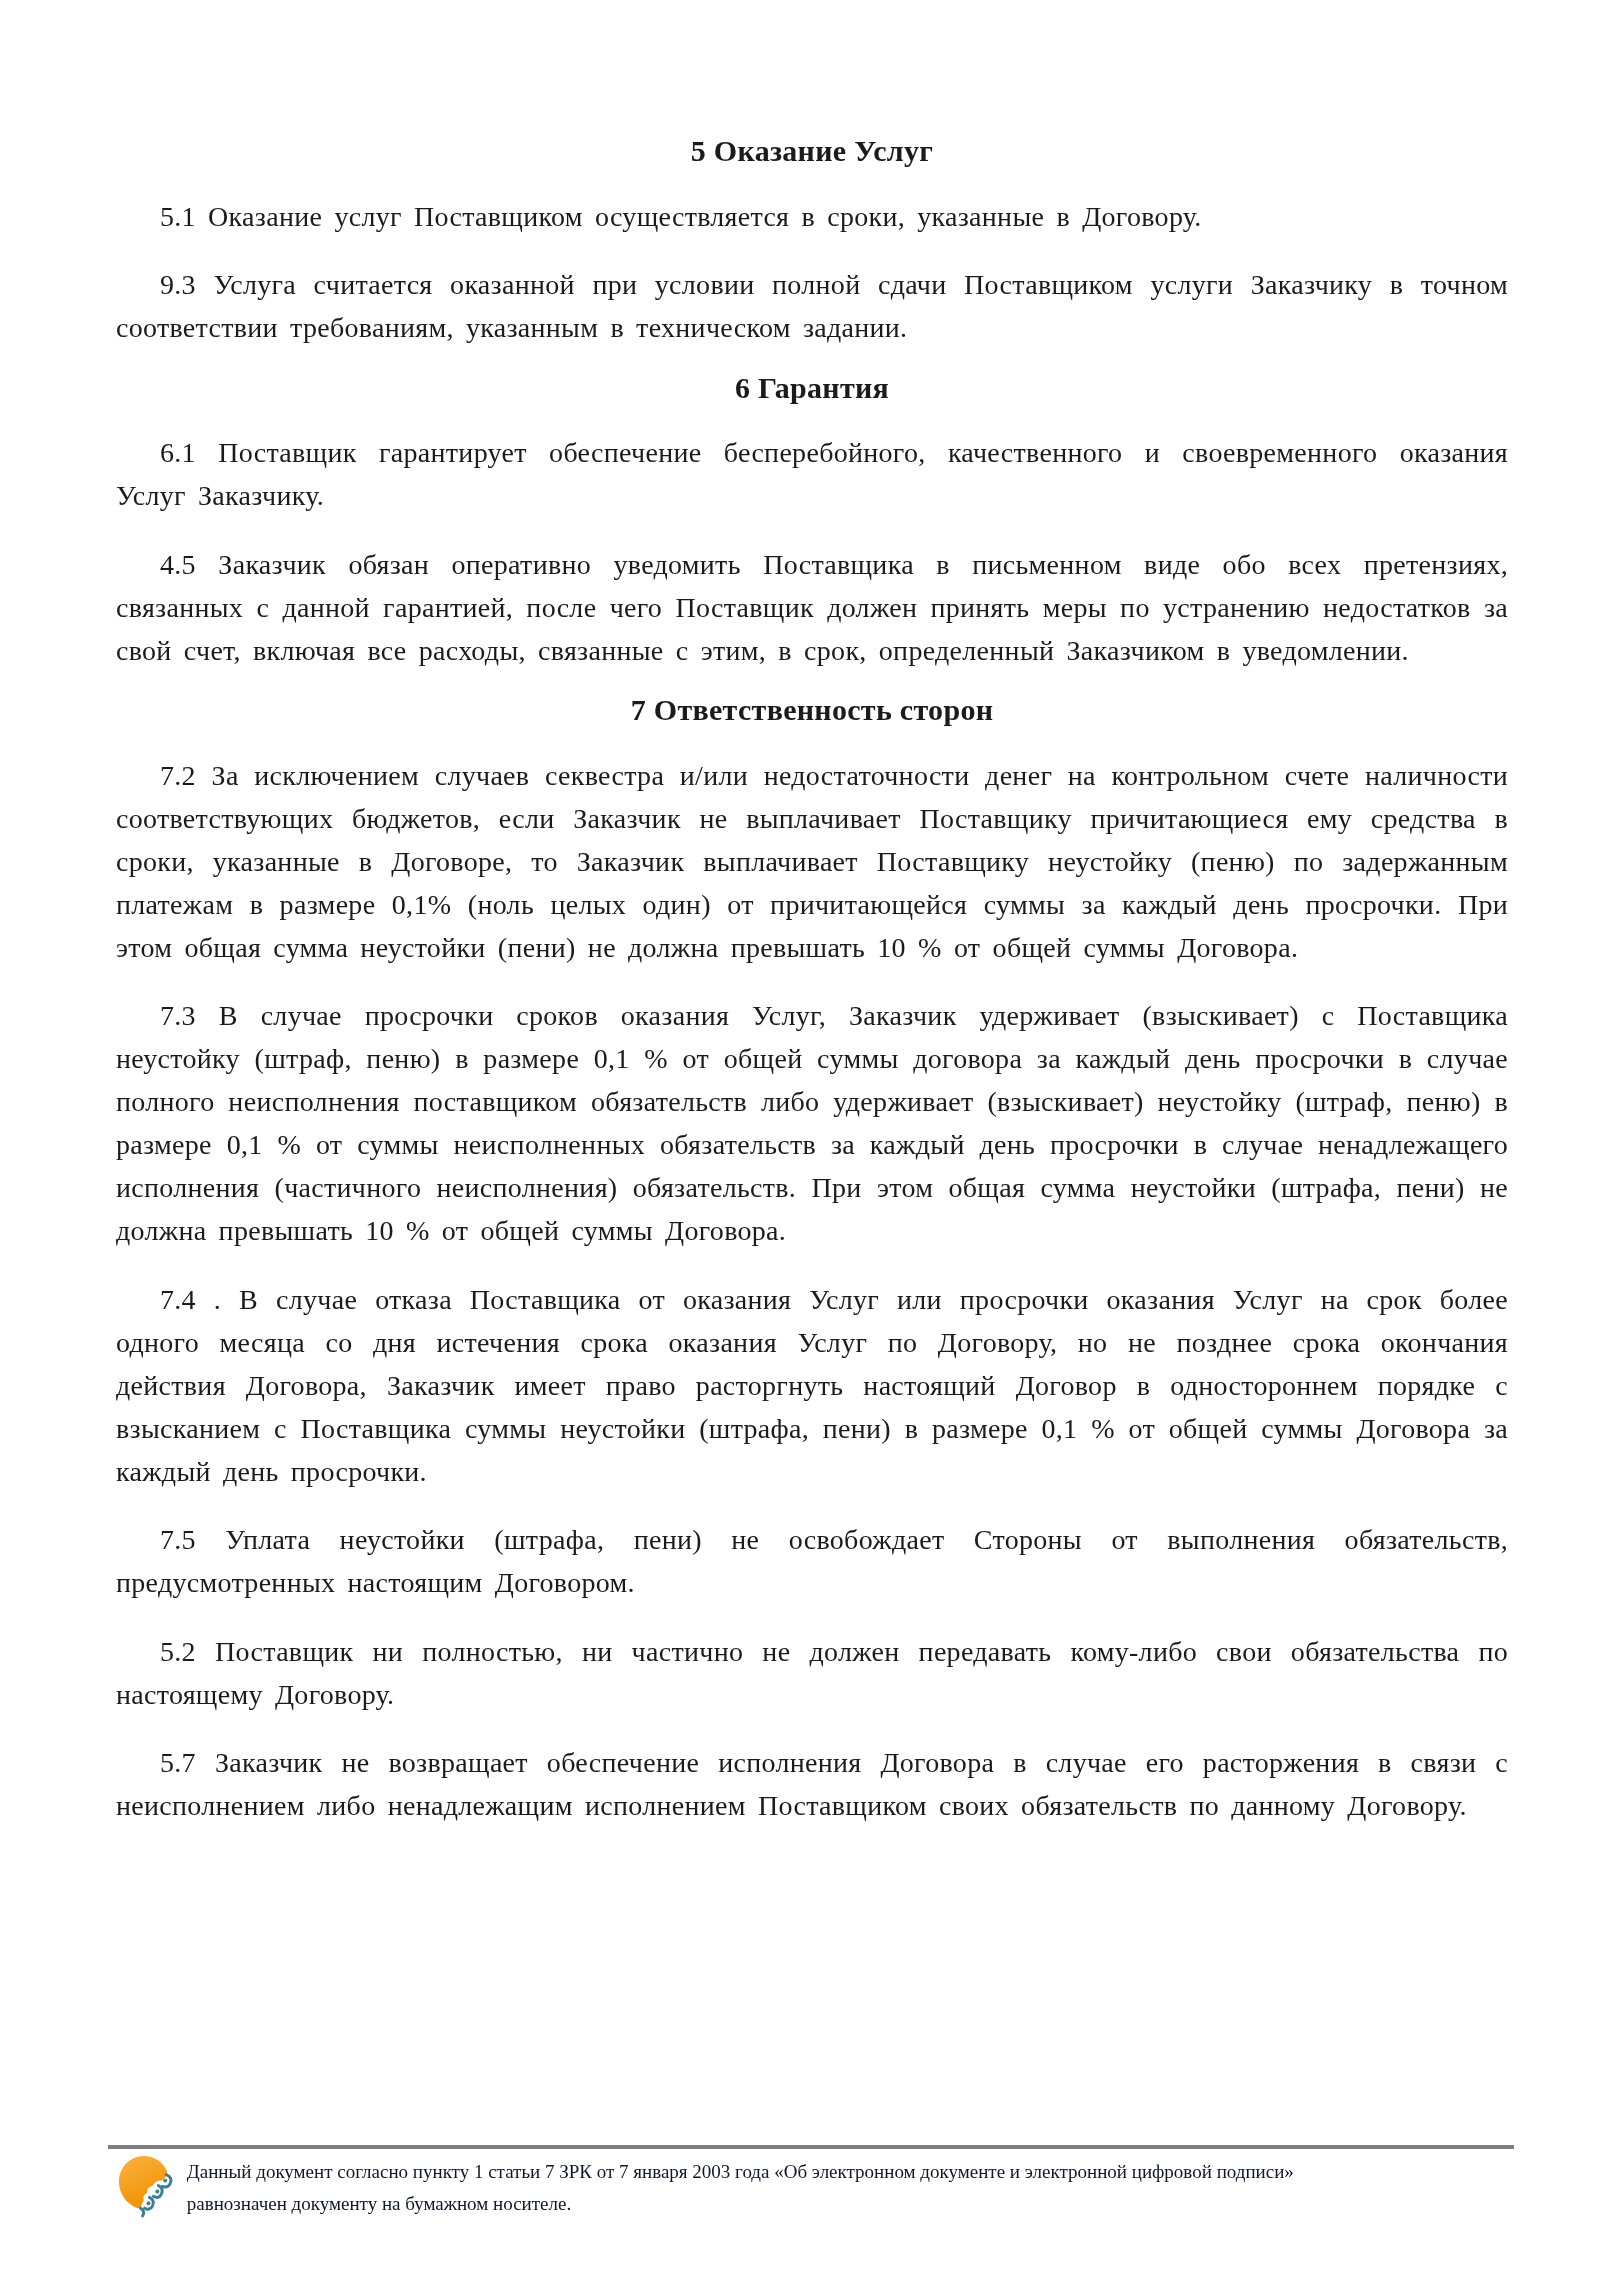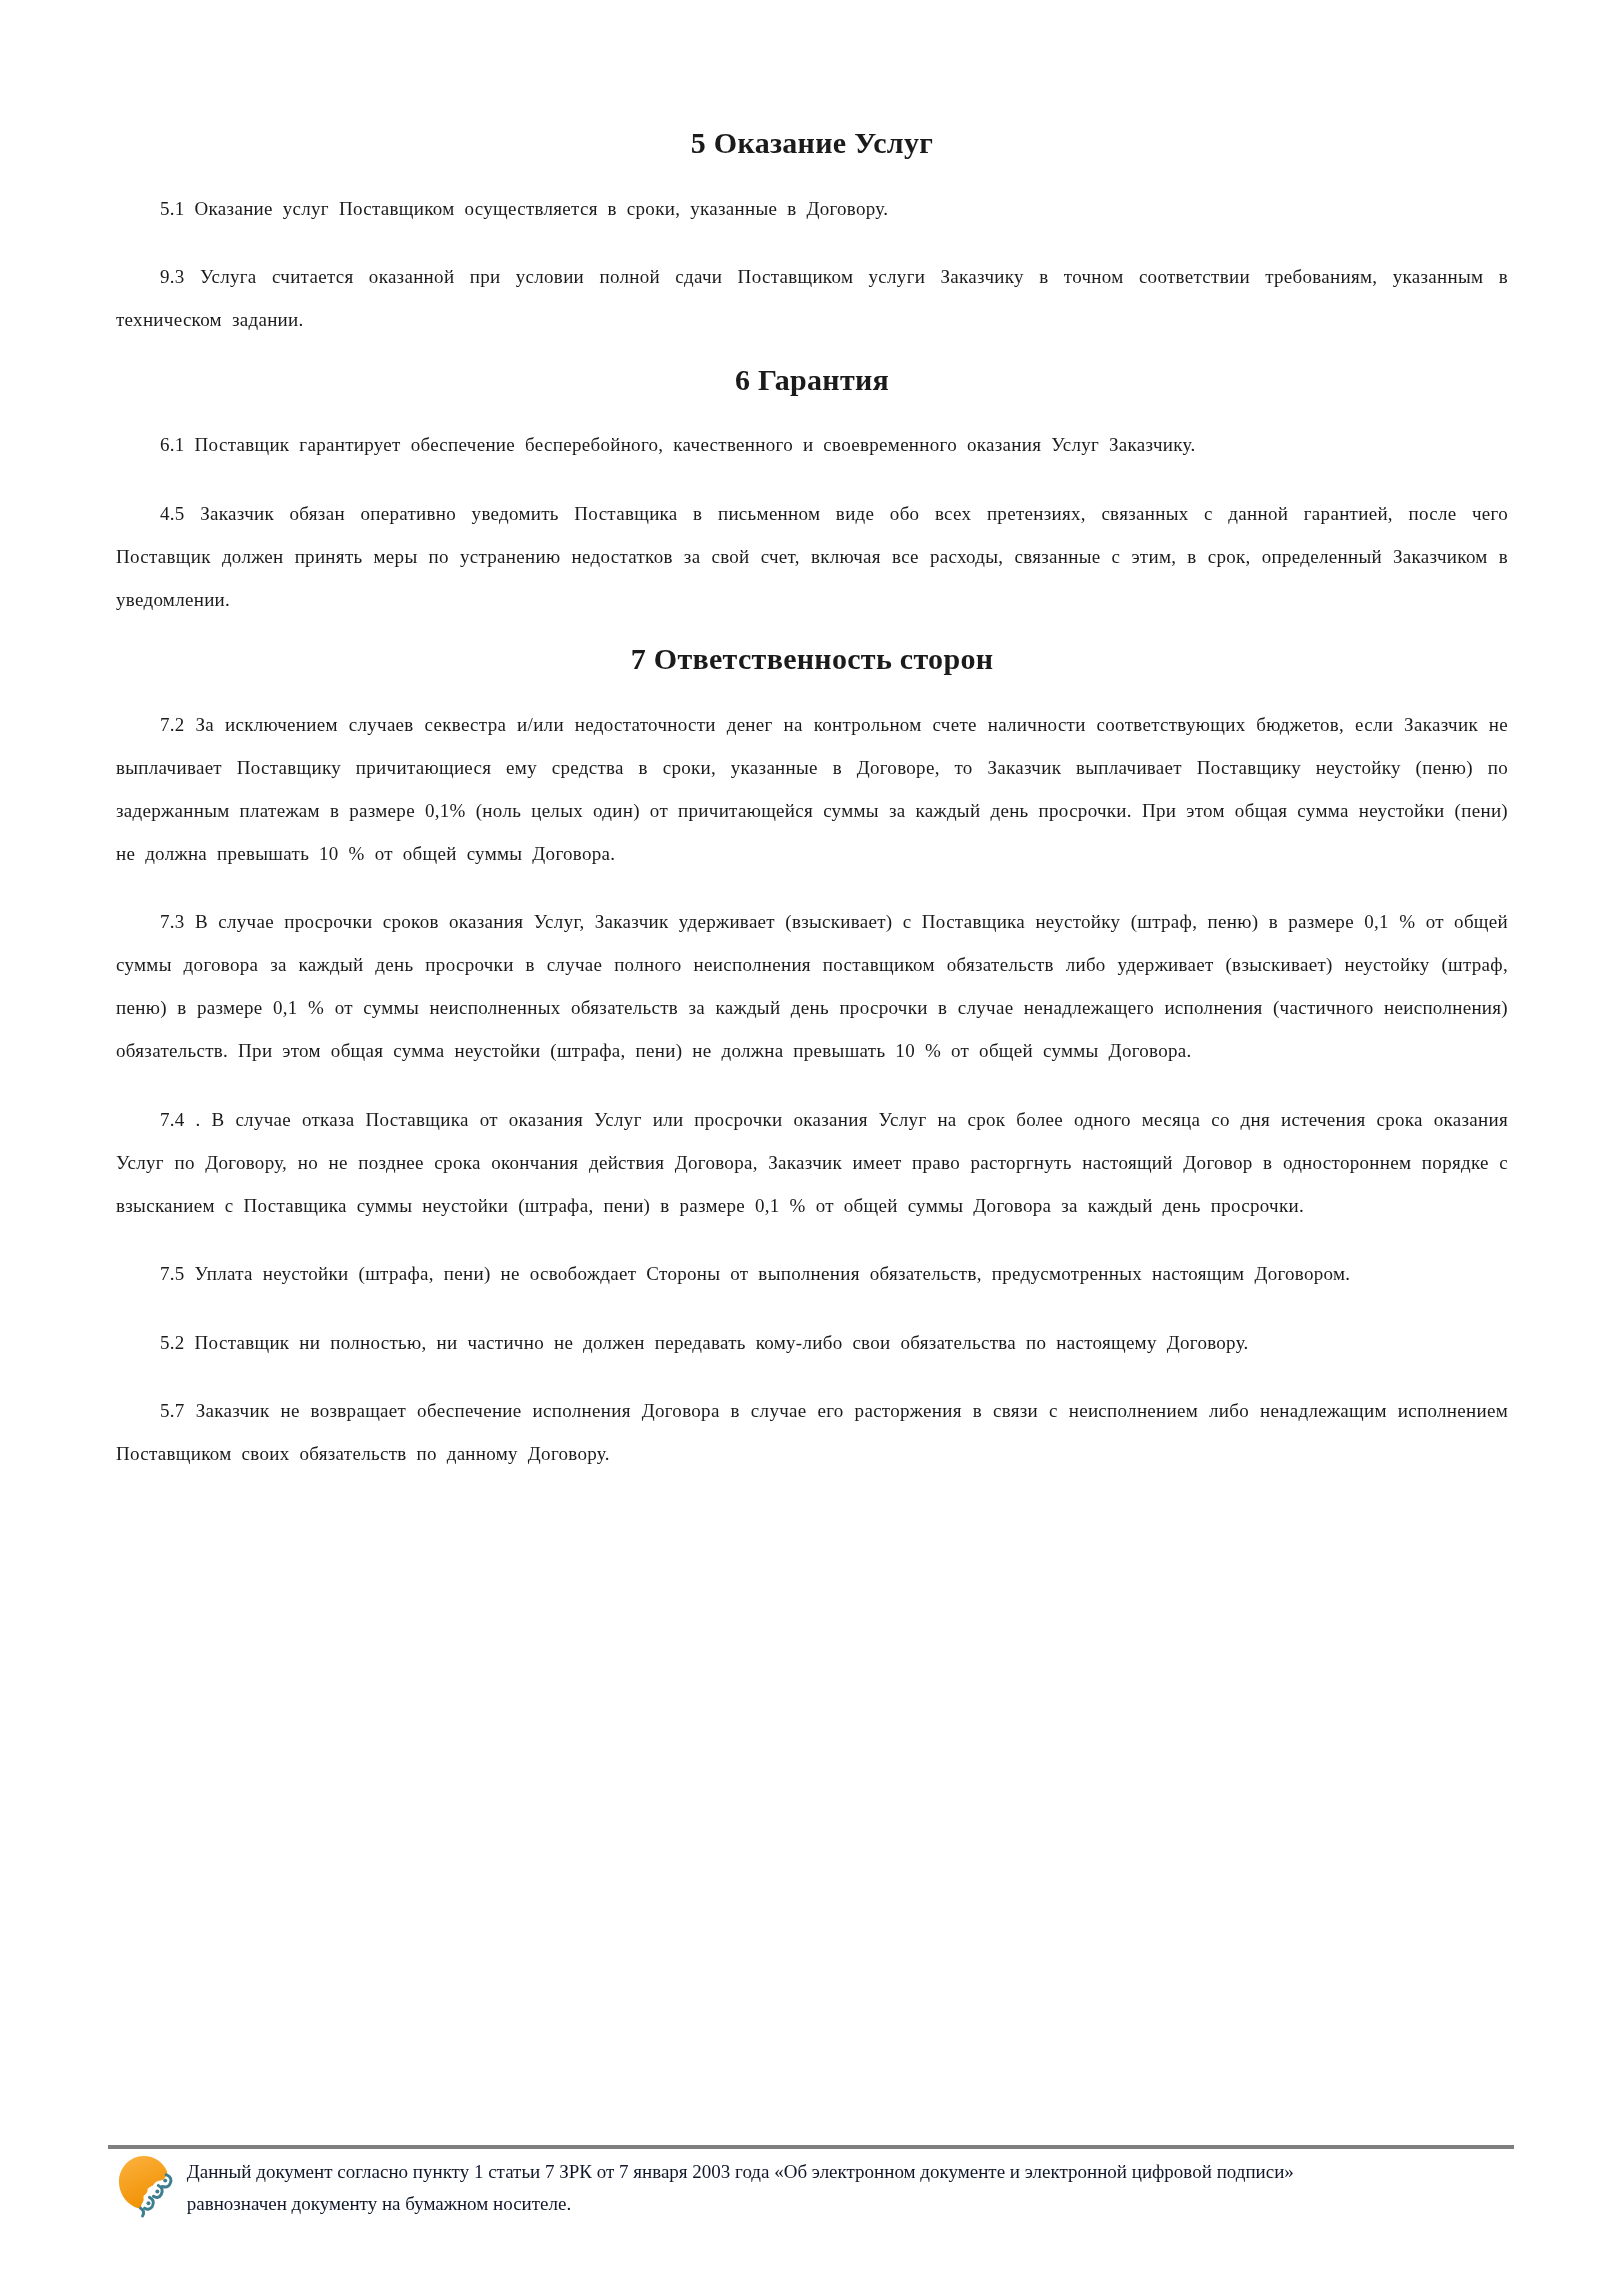--- a/index.html
+++ b/index.html
@@ -24,24 +24,24 @@
   }
   .section-heading {
     font-size: 30px;
     font-weight: bold;
     text-align: center;
     line-height: 37px;
     margin: 19.6px 0 13.7px 0;
     letter-spacing: 0.3px;
   }
   .section-heading.first {
-    margin-top: 8px;
+    margin-top: 16px;
   }
   .clause {
-    font-size: 19px;
+    font-size: 28px;
     line-height: 43px;
     margin: 25.5px 0 0 0;
     text-align: justify;
     text-indent: 44px;
     word-spacing: 4.9px;
     letter-spacing: 0.3px;
   }
   .footer-rule {
     position: absolute;
     left: 108px;

